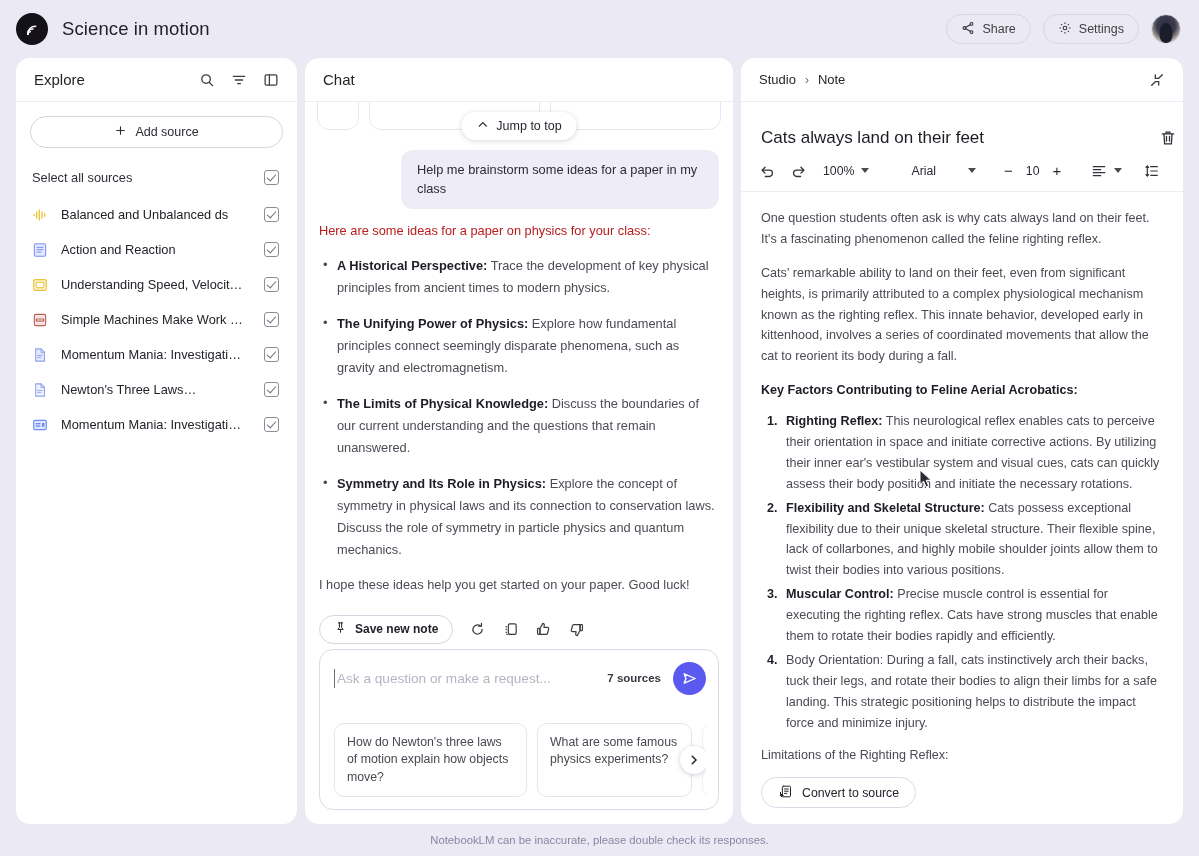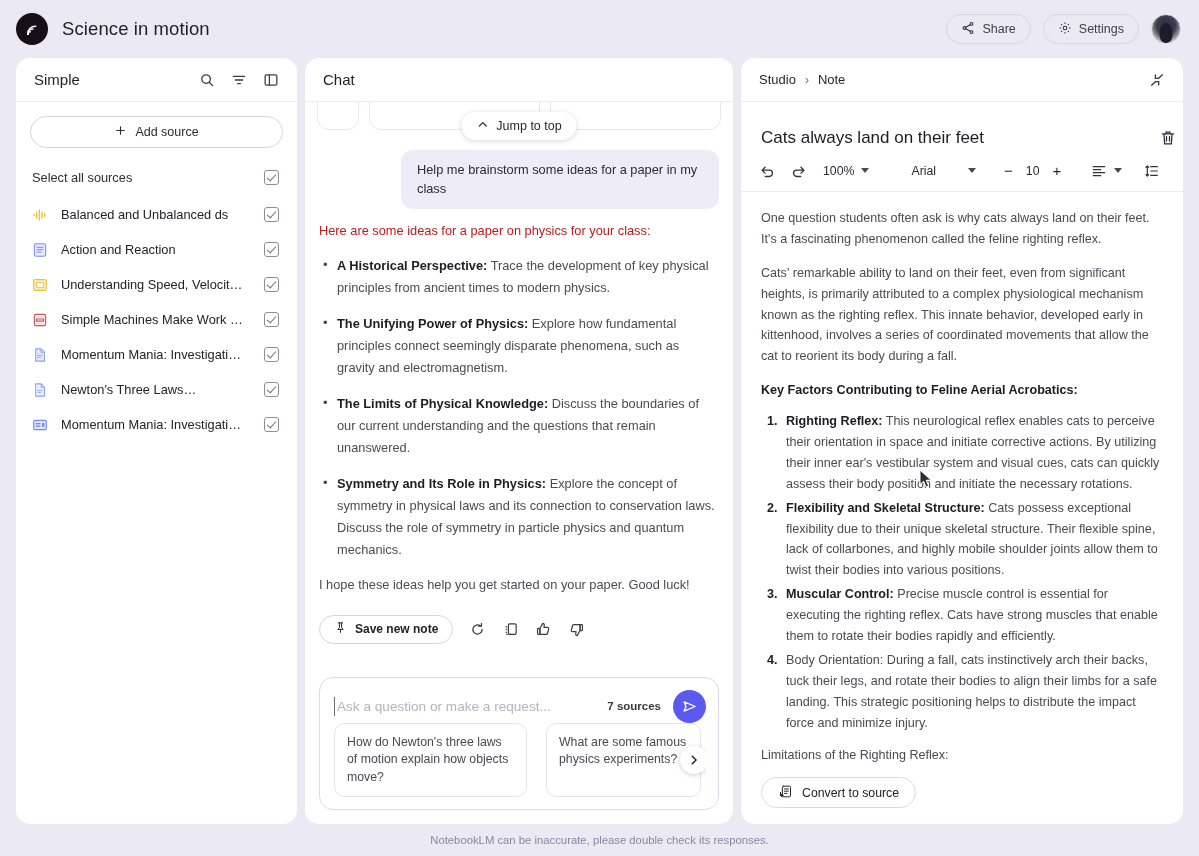--- a/index.html
+++ b/index.html
@@ -141,21 +141,21 @@
     flex: 1; border: 0; outline: 0; font-size: 13.6px; color: #2b2a34;
     font-family: "Liberation Sans", sans-serif; background: transparent;
     border-left: 1.4px solid #6f6d7a; padding-left: 2px; height: 19px;
   }
   .composer-input::placeholder { color: #b6b3c2; }
   .src-count { font-size: 11.5px; font-weight: 700; color: #3a3942; white-space: nowrap; }
   .send-btn {
     width: 33px; height: 33px; border-radius: 50%; background: #5a5af0;
     display: flex; align-items: center; justify-content: center; flex: none; cursor: pointer;
   }
-  .suggestions { display: flex; gap: 19px; margin-top: 0; position: relative; overflow: hidden; }
+  .suggestions { display: flex; gap: 10px; margin-top: 28px; position: relative; overflow: hidden; }
   .sugg {
     border: 1px solid #e6e3ef; border-radius: 10px; padding: 10px 12px;
     font-size: 12.3px; color: #4a4953; line-height: 1.42; flex: none; cursor: pointer;
   }
   .sugg-a { width: 193px; }
   .sugg-b { width: 155px; }
   .sugg-c { width: 155px; opacity: .55; }
   .sugg-next {
     position: absolute; right: -2px; top: 50%; transform: translateY(-50%);
     width: 28px; height: 28px; border-radius: 50%; background: #fff;
@@ -237,21 +237,21 @@
       <span>Settings</span>
     </div>
     <div class="avatar"></div>
   </div>
 </div>
 
 <div class="columns">
 
   <div class="panel panel-sources">
     <div class="panel-head">
-      <h2>Simple</h2>
+      <h2>Explore</h2>
       <div class="head-icons">
         <span class="icon-btn">
           <svg width="16" height="16" viewBox="0 0 24 24" fill="none" stroke="#3c3b43" stroke-width="2" stroke-linecap="round">
             <circle cx="10.6" cy="10.6" r="6.4"></circle>
               <path d="M15.4 15.4 20.4 20.4"></path>
           </svg>
         </span>
         <span class="icon-btn">
           <svg width="16" height="16" viewBox="0 0 24 24" fill="none" stroke="#3c3b43" stroke-width="2" stroke-linecap="round">
             <path d="M3.5 6.5h17M6.5 12h11M10 17.5h4"></path>

